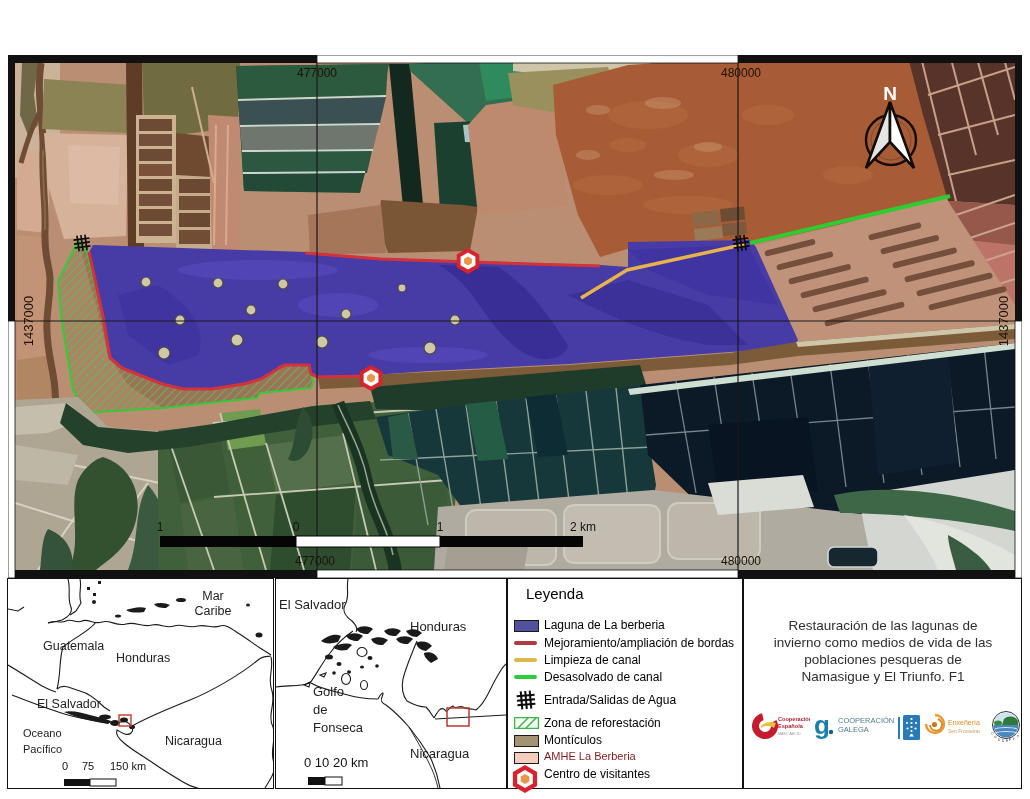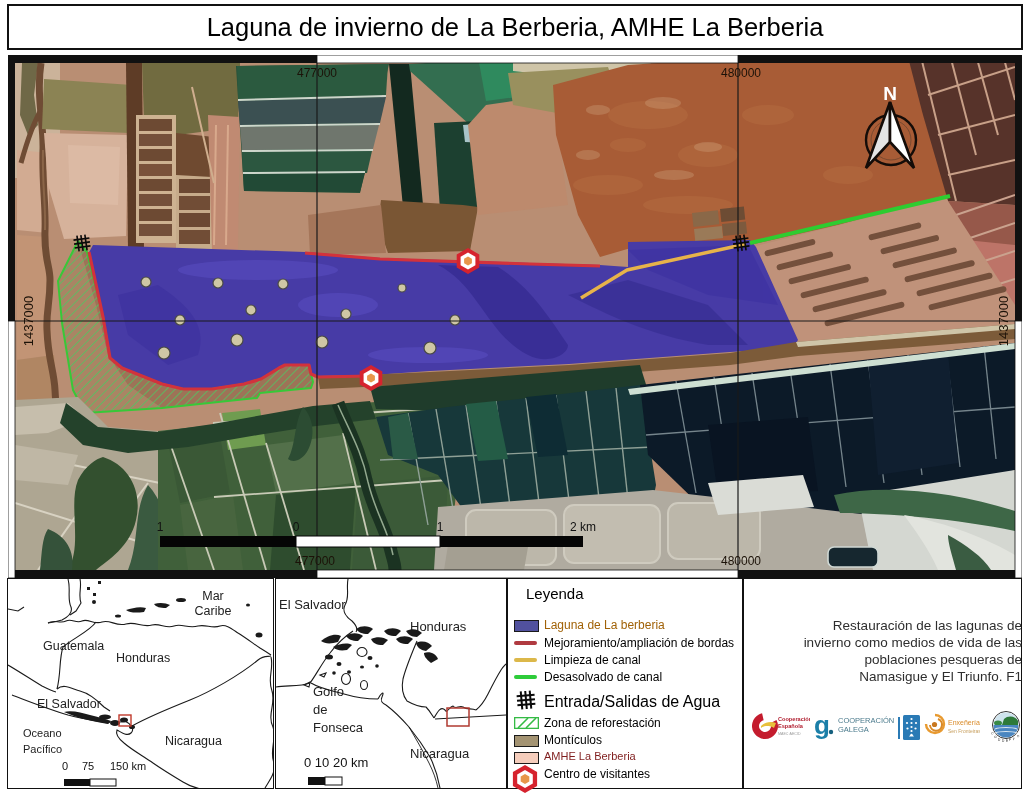--- a/index.html
+++ b/index.html
@@ -3,23 +3,20 @@
 <meta charset="utf-8">
 <style>
 html,body{margin:0;padding:0;background:#ffffff;font-family:"Liberation Sans",sans-serif;}
 #page{position:relative;width:1030px;height:799px;background:#ffffff;overflow:hidden;}
 .abs{position:absolute;}
 </style>
 </head>
 <body>
 <div id="page">
 
-<div class="abs" style="left:7px;top:4px;width:1016px;height:46px;border:2px solid #111;background:#fff;display:flex;align-items:center;justify-content:center;box-sizing:border-box;">
-<span style="font-size:25.5px;color:#000;">Laguna de invierno de La Berberia, AMHE La Berberia</span>
-</div>
 
 <div class="abs" style="left:8px;top:55px;width:1014px;height:523px;">
 <svg width="1014" height="523" viewBox="0 0 1014 523" xmlns="http://www.w3.org/2000/svg">
 <defs>
 
 <pattern id="ghatch" width="6" height="6" patternUnits="userSpaceOnUse" patternTransform="rotate(45)">
 <rect width="6" height="6" fill="none"></rect>
 <line x1="0" y1="0" x2="0" y2="6" stroke="#52c462" stroke-width="1.6"></line>
 </pattern>
 <clipPath id="mapclip">
@@ -549,42 +546,42 @@
 <rect x="49" y="198" width="17" height="8" fill="#fff" stroke="#111" stroke-width="1"></rect>
 </svg>
 
 </div>
 
 <div class="abs" style="left:507px;top:578px;width:236px;height:211px;border:1px solid #111;background:#fff;box-sizing:border-box;">
 
 <div style="position:absolute;left:9px;top:6px;font-size:15px;color:#000;margin-left:9px;">Leyenda</div>
 
 <div style="position:absolute;left:6px;top:41px;width:23px;height:10px;background:#51519e;border:1px solid #1a1a1a;"></div>
-<div style="position:absolute;left:36px;top:39px;font-size:12px;color:#a16207;white-space:nowrap;">Laguna de La berberia</div>
+<div style="position:absolute;left:36px;top:39px;font-size:12px;color:#000000;white-space:nowrap;">Laguna de La berberia</div>
 
 <div style="position:absolute;left:6px;top:62px;width:23px;height:3.5px;background:#b03a40;border-radius:2px;"></div>
 <div style="position:absolute;left:36px;top:57px;font-size:12px;color:#000;white-space:nowrap;">Mejoramiento/ampliación de bordas</div>
 
 <div style="position:absolute;left:6px;top:79px;width:23px;height:3.5px;background:#dcb84a;border-radius:2px;"></div>
 <div style="position:absolute;left:36px;top:74px;font-size:12px;color:#000;white-space:nowrap;">Limpieza de canal</div>
 
 <div style="position:absolute;left:6px;top:96px;width:23px;height:3.5px;background:#2ecc3a;border-radius:2px;"></div>
 <div style="position:absolute;left:36px;top:91px;font-size:12px;color:#000;white-space:nowrap;">Desasolvado de canal</div>
 
 <svg width="26" height="26" viewBox="0 0 26 26" style="position:absolute;left:5px;top:108px;" xmlns="http://www.w3.org/2000/svg">
         <g stroke="#0a0a0a" stroke-width="2" transform="translate(13,13) rotate(-5)">
           <line x1="-9" y1="-4.5" x2="9" y2="-4.5"></line>
           <line x1="-9" y1="0" x2="9" y2="0"></line>
           <line x1="-9" y1="4.5" x2="9" y2="4.5"></line>
           <line x1="-4.5" y1="-9" x2="-4.5" y2="9"></line>
           <line x1="0" y1="-9" x2="0" y2="9"></line>
           <line x1="4.5" y1="-9" x2="4.5" y2="9"></line>
         </g>
       </svg>
-<div style="position:absolute;left:36px;top:114px;font-size:16px;color:#000;white-space:nowrap;">Entrada/Salidas de Agua</div>
+<div style="position:absolute;left:36px;top:114px;font-size:12px;color:#000;white-space:nowrap;">Entrada/Salidas de Agua</div>
 
 <svg width="25" height="12" style="position:absolute;left:6px;top:138px;" xmlns="http://www.w3.org/2000/svg">
         <rect x="0.5" y="0.5" width="24" height="11" fill="#fff" stroke="#35bb45" stroke-width="1.6"></rect>
         <line x1="4" y1="11" x2="14" y2="1" stroke="#35bb45" stroke-width="1.6"></line>
         <line x1="12" y1="11" x2="22" y2="1" stroke="#35bb45" stroke-width="1.6"></line>
       </svg>
 <div style="position:absolute;left:36px;top:137px;font-size:12px;color:#000;white-space:nowrap;">Zona de reforestación</div>
 
 <div style="position:absolute;left:6px;top:156px;width:23px;height:10px;background:#a39372;border:1px solid #1a1a1a;"></div>
 <div style="position:absolute;left:36px;top:154px;font-size:12px;color:#000;white-space:nowrap;">Montículos</div>
@@ -598,21 +595,21 @@
           <polygon points="0,-9 7.8,-4.5 7.8,4.5 0,9 -7.8,4.5 -7.8,-4.5" fill="#ffffff"></polygon>
           <polygon points="0,-5 4.3,-2.5 4.3,2.5 0,5 -4.3,2.5 -4.3,-2.5" fill="#e8964a"></polygon>
         </g>
       </svg>
 <div style="position:absolute;left:36px;top:188px;font-size:12px;color:#000;white-space:nowrap;">Centro de visitantes</div>
 
 </div>
 
 <div class="abs" style="left:743px;top:578px;width:279px;height:211px;border:1px solid #111;background:#fff;box-sizing:border-box;">
 
-<div style="position:absolute;left:0;top:38px;width:278px;text-align:right;font-size:13.5px;line-height:17px;color:#2e2e2e;">Restauración de las lagunas de<br>invierno como medios de vida de las<br>poblaciones pesqueras de<br>Namasigue y El Triunfo. F1</div>
+<div style="position:absolute;left:0;top:38px;width:278px;text-align:center;font-size:13.5px;line-height:17px;color:#2e2e2e;">Restauración de las lagunas de<br>invierno como medios de vida de las<br>poblaciones pesqueras de<br>Namasigue y El Triunfo. F1</div>
 
 <svg width="58" height="34" viewBox="0 0 58 34" style="position:absolute;left:8px;top:131px;" xmlns="http://www.w3.org/2000/svg">
 <circle cx="13" cy="16" r="9.5" fill="none" stroke="#c41c2e" stroke-width="7" stroke-dasharray="47 13" transform="rotate(-28 13 16)"></circle>
 <path d="M9,16 C13,12 19,11 24,13 L22,18 C17,15 12,16 9,18 Z" fill="#e8c13c"></path>
 <text x="26" y="11" font-size="5.6" font-weight="bold" fill="#b01c2e" font-family="Liberation Sans,sans-serif">Cooperación</text>
 <text x="26" y="18" font-size="5.6" font-weight="bold" fill="#b01c2e" font-family="Liberation Sans,sans-serif">Española</text>
 <text x="26" y="25" font-size="3.6" fill="#999" font-family="Liberation Sans,sans-serif">MAEC·AECID</text>
 </svg>
 
 <svg width="82" height="34" viewBox="0 0 82 34" style="position:absolute;left:68px;top:131px;" xmlns="http://www.w3.org/2000/svg">

